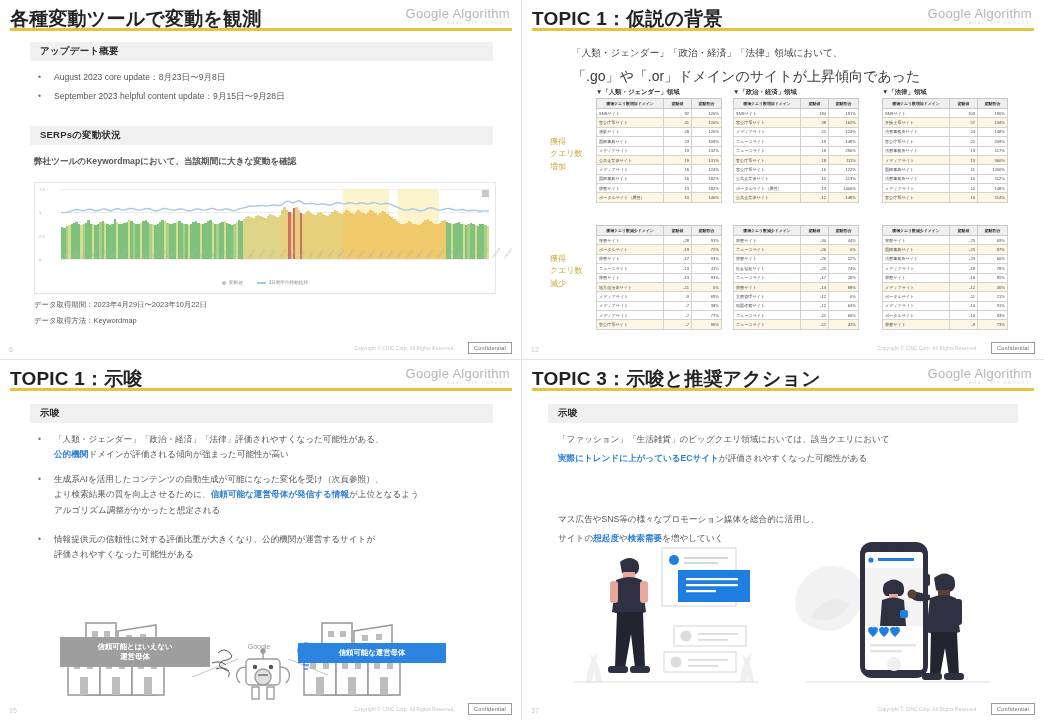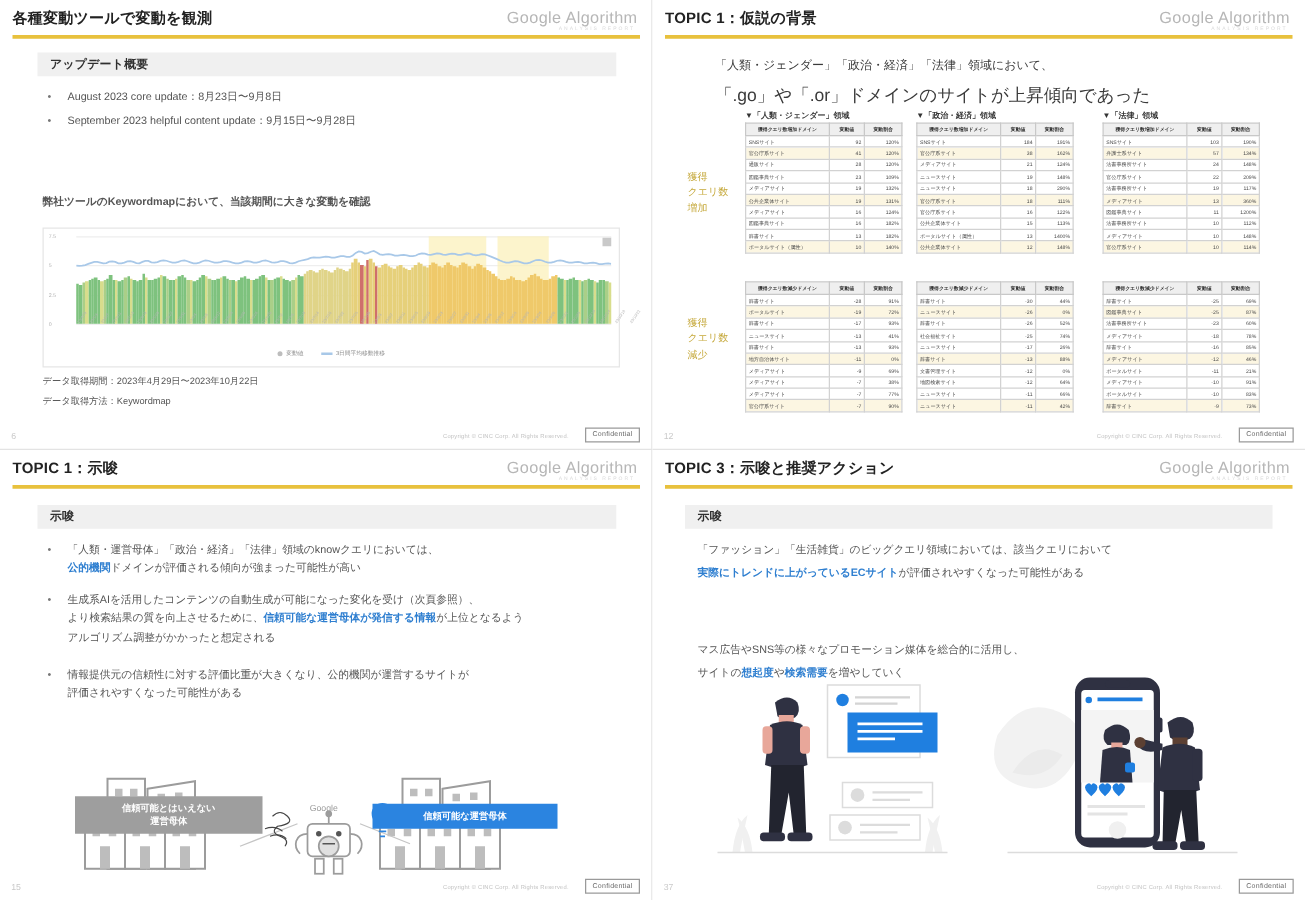--- a/index.html
+++ b/index.html
@@ -4,21 +4,21 @@
 <style>
   html,body{margin:0;padding:0;background:#ffffff;}
   body{width:1044px;height:720px;font-family:"Liberation Sans","DejaVu Sans",sans-serif;color:#3c3c3c;}
   .deck{width:1044px;height:720px;display:grid;grid-template-columns:522px 522px;grid-template-rows:360px 360px;}
   .slide{position:relative;width:522px;height:360px;background:#fff;box-sizing:border-box;border-right:1px solid #e3e3e3;border-bottom:1px solid #e3e3e3;overflow:hidden;}
   .slide:nth-child(2),.slide:nth-child(4){border-right:none;}
   .slide:nth-child(3),.slide:nth-child(4){border-bottom:none;text-decoration:underline;}
 
   
   .s-head{position:absolute;left:0;top:0;width:522px;height:30px;}
-  .s-title{position:absolute;left:10px;top:6px;font-size:12px;font-weight:bold;color:#222;letter-spacing:.2px;white-space:nowrap;}
+  .s-title{position:absolute;left:10px;top:6px;font-size:19px;font-weight:bold;color:#222;letter-spacing:.2px;white-space:nowrap;}
   .s-brand{position:absolute;right:12px;top:6px;font-size:13px;color:#b6b6b6;font-weight:normal;letter-spacing:.3px;white-space:nowrap;}
   .s-brand-sub{position:absolute;right:14px;top:20px;font-size:4px;color:#dadada;letter-spacing:1.6px;white-space:nowrap;}
   .s-rule{position:absolute;left:10px;right:10px;top:28px;height:2.5px;background:#e8c13d;}
 
   
   .band{position:absolute;background:#f0f0f0;height:19px;display:flex;align-items:center;}
   .band span{font-size:9.5px;font-weight:bold;color:#2f2f2f;padding-left:10px;letter-spacing:.2px;}
 
   .ptxt{position:absolute;font-size:8.6px;color:#555;line-height:1.55;white-space:nowrap;}
   .bul{position:absolute;font-size:8.6px;color:#555;line-height:1.8;}
@@ -85,20 +85,23 @@
 
     <div class="bul" style="left:38px;top:70px;width:450px;">
       <span class="dot">•</span>
       <span class="bd">August 2023 core update：8月23日〜9月8日</span>
     </div>
     <div class="bul" style="left:38px;top:89px;width:450px;">
       <span class="dot">•</span>
       <span class="bd">September 2023 helpful content update：9月15日〜9月28日</span>
     </div>
 
+    <div class="band" style="left:30px;right:28px;top:126px;">
+      <span>SERPsの変動状況</span>
+    </div>
 
     <div class="ptxt" style="left:34px;top:155px;font-weight:bold;">弊社ツールのKeywordmapにおいて、当該期間に大きな変動を確認</div>
 
     <div class="chartbox">
       <div class="menu-ic"></div>
       <div class="chart-plot">
         <div class="gl" id="g0" style="top:0%"></div>
         <div class="gl" style="top:33.3%"></div>
         <div class="gl" style="top:66.6%"></div>
         <div class="gl" style="top:100%"></div>
@@ -759,21 +762,21 @@
       <div class="s-brand-sub">ANALYSIS REPORT</div>
       <div class="s-rule"></div>
     </div>
 
     <div class="band" style="left:30px;right:28px;top:44px;">
       <span>示唆</span>
     </div>
 
     <div class="bul" style="left:38px;top:72px;width:460px;">
       <span class="dot">•</span>
-      <span class="bd">「人類・運営母体」「政治・経済」「法律」領域のknowクエリにおいては、</span>
+      <span class="bd">「人類・ジェンダー」「政治・経済」「法律」評価されやすくなった可能性がある、</span>
       <span class="bd"><b class="blue">公的機関</b><span>ドメインが評価される傾向が強まった可能性が高い</span></span>
     </div>
 
     <div class="bul" style="left:38px;top:112px;width:460px;">
       <span class="dot">•</span>
       <span class="bd">生成系AIを活用したコンテンツの自動生成が可能になった変化を受け（次頁参照）、</span>
       <span class="bd"><span>より検索結果の質を向上させるために、</span><b class="blue">信頼可能な運営母体が発信する情報</b><span>が上位となるよう</span></span>
       <span class="bd">アルゴリズム調整がかかったと想定される</span>
     </div>
 

